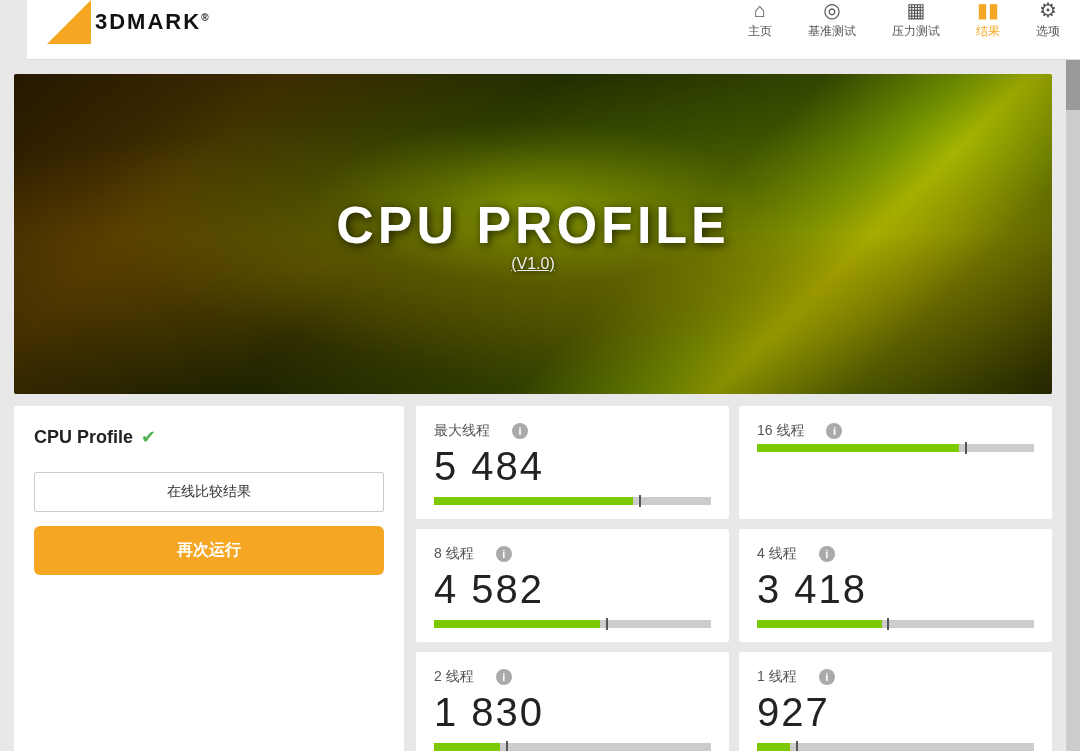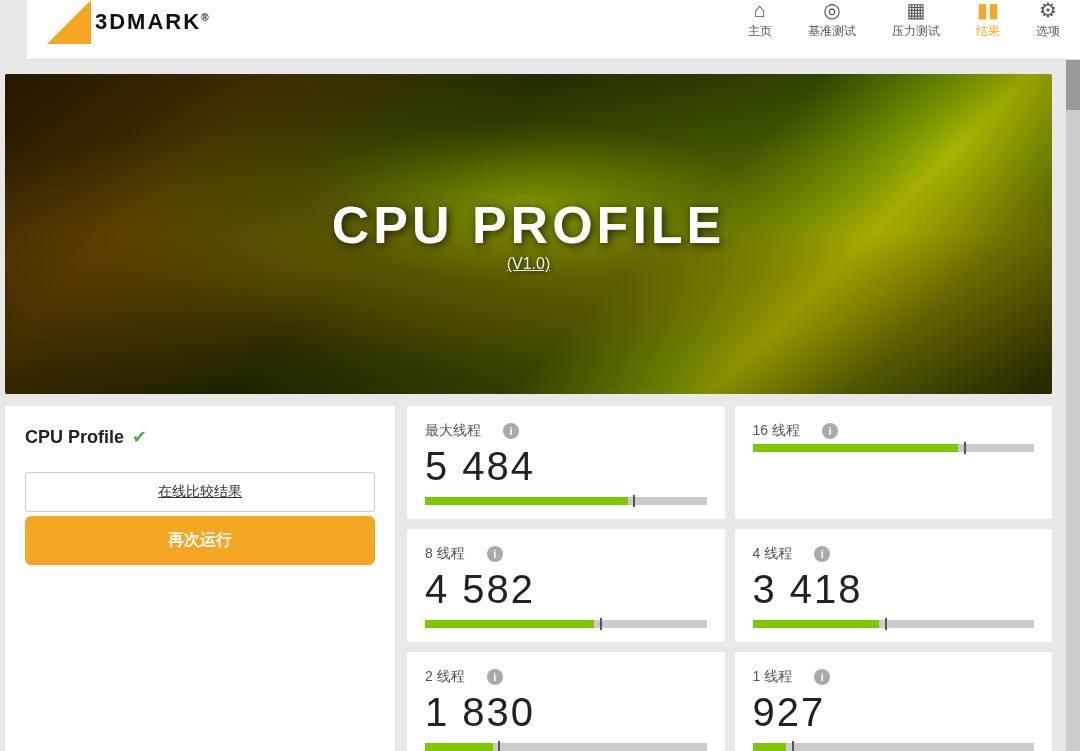--- a/index.html
+++ b/index.html
@@ -74,21 +74,21 @@
     .scrollbar-thumb {
       width: 14px;
       height: 50px;
       background: #999;
     }
 
     .main-content {
       flex: 1;
       overflow-y: auto;
       background: #e8e8e8;
-      padding: 14px 14px 14px 5px;
+      padding: 14px 14px 14px 14px;
     }
 
     
     .hero-banner {
       width: 100%;
       height: 320px;
       background: linear-gradient(135deg, #2a1a00 0%, #4a3500 20%, #1a2a00 40%, #3a5a00 60%, #8ab800 70%, #c8e000 75%, #6a8000 85%, #2a3000 100%);
       border-radius: 2px;
       display: flex;
       align-items: center;
@@ -176,22 +176,21 @@
     }
     .btn-full {
       width: 100%;
       border: 1px solid #ccc;
       background: #fff;
       color: #333;
       font-size: 14px;
       padding: 10px 0;
       cursor: pointer;
       border-radius: 2px;
-      margin-bottom: 4px;
-      text-decoration: underline;
+      margin-bottom: 14px;
     }
     .btn-run {
       width: 100%;
       background: #f5a623;
       color: #fff;
       font-size: 16px;
       font-weight: 700;
       border: none;
       padding: 14px 0;
       cursor: pointer;

